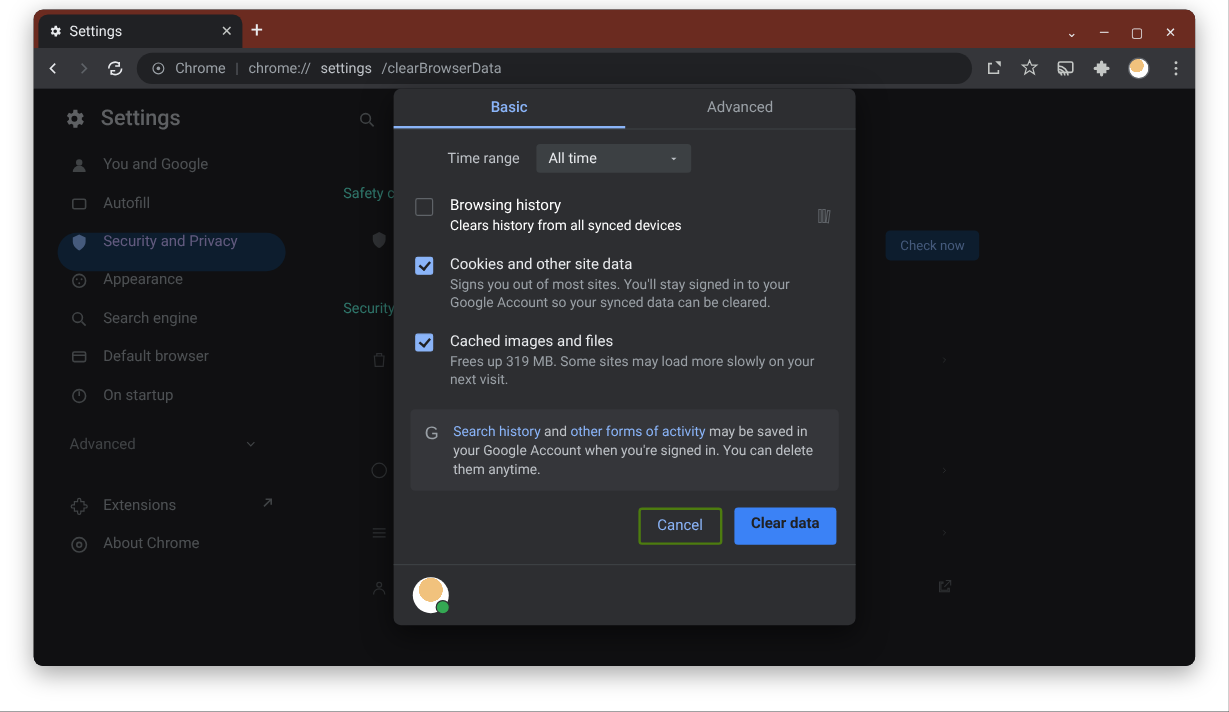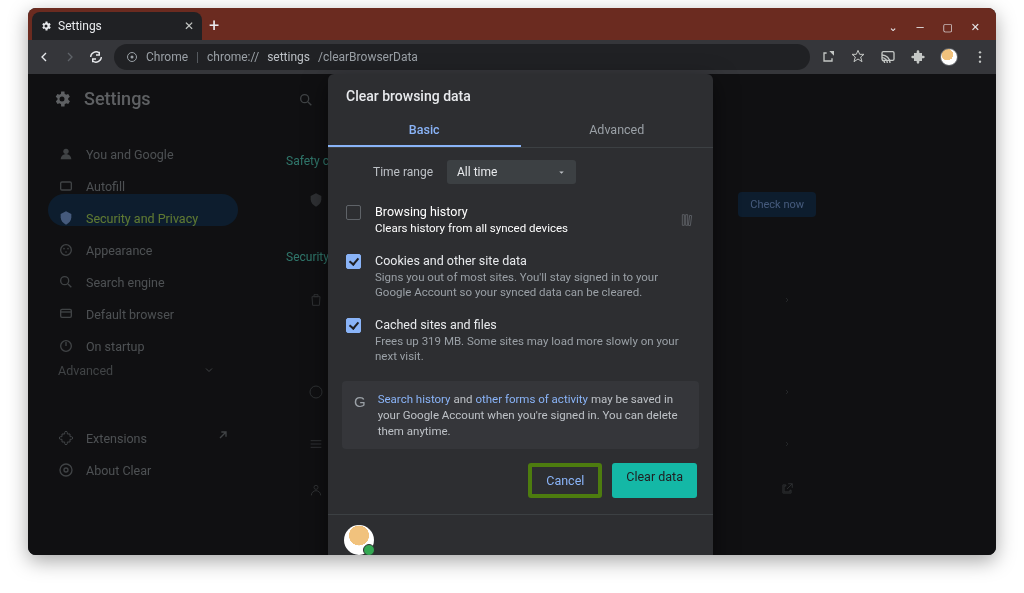--- a/index.html
+++ b/index.html
@@ -34,23 +34,23 @@
   .scrim { position:absolute; inset:0; background:rgba(0,0,0,0.5); }
 
   
   .settings-header { position:absolute; top:14px; left:24px; display:flex; align-items:center; gap:12px; color:#bdc1c6; }
   .settings-header svg{width:20px;height:20px;fill:#bdc1c6;}
   .settings-title { font-size:18px; font-weight:500; }
   .search-ico-abs { position:absolute; top:18px; left:270px; }
   .search-ico-abs svg{width:16px;height:16px;fill:#80868b;}
 
   .sidebar { position:absolute; left:20px; top:56px; width:190px; color:#9aa0a6; font-size:12.5px; }
-  .side-item { display:flex; align-items:flex-end; gap:12px; height:32px; padding:0 10px; border-radius:16px; cursor:pointer;}
+  .side-item { display:flex; align-items:flex-start; gap:12px; height:32px; padding:0 10px; border-radius:16px; cursor:pointer;}
   .side-item svg{width:16px;height:16px;fill:#80868b;}
-  .side-item.selected{ background:#1a3a5c; color:#bef264;}
+  .side-item.selected{ background:#1a3a5c; color:#c4b5fd;}
   .side-item.selected svg{fill:#8ab4f8;}
   .side-advanced{ display:flex; align-items:center; height:32px; padding:0 10px; color:#80868b; gap:90px;}
   .side-advanced svg{width:12px;height:12px;fill:#80868b;}
   .side-footer{ margin-top:28px;}
   .side-item .ext-arrow{margin-left:auto;}
 
   
   .bg-label{ position:absolute; color:#5eead4; font-size:12px;}
   .check-now-btn{ position:absolute; top:118px; right:180px; background:#1a3a5c; color:#8ab4f8; font-size:11px; padding:6px 12px; border-radius:4px;}
   .bg-card-icon{ position:absolute; width:16px;height:16px;fill:#5f6368;}
@@ -72,22 +72,22 @@
   .chk-text{ flex:1;}
   .chk-text .t1{ color:#e8eaed; font-size:12.5px;}
   .chk-text .t2{ color:#9aa0a6; font-size:11.5px; margin-top:2px; line-height:1.35;}
   .chk-row.disabled .t1, .chk-row.disabled .t2{ color:#ffffff;}
   .bks-icon{ width:16px;height:16px; fill:#5f6368; align-self:center; margin-left:10px;}
   .infobox{ margin:8px 14px 0; background:#35363a; border-radius:4px; padding:10px 12px; display:flex; gap:12px; font-size:11.5px; color:#bdc1c6; line-height:1.4;}
   .infobox .g{ font-family: 'Product Sans', Arial; font-size:15px; color:#9aa0a6; font-weight:500;}
   .infobox .link{ color:#8ab4f8;}
   .dlg-actions{ display:flex; justify-content:flex-end; gap:10px; padding:14px 16px 16px;}
   .btn{ font-size:12.5px; padding:6px 14px; border-radius:3px; cursor:pointer;}
-  .btn.ghost{ border:4px solid #4d7c0f; color:#8ab4f8;}
-  .btn.primary{ background:#14b8a6; color:#202124; font-weight:400;}
+  .btn.ghost{ border:2px solid #4d7c0f; color:#8ab4f8;}
+  .btn.primary{ background:#3b82f6; color:#202124; font-weight:700;}
   .dlg-divider{height:1px;background:#3c4043;}
   .profile-row{ display:flex; align-items:center; gap:10px; padding:10px 16px;}
   .profile-avatar{ width:30px;height:30px;border-radius:50%; background: radial-gradient(circle at 50% 35%, #f1c27d 0 40%, #fff 41% 100%); position:relative;}
   .profile-avatar::after{content:"";position:absolute;bottom:-1px;right:-1px;width:10px;height:10px;border-radius:50%;background:#34a853;border:1.5px solid #2d2e31;}
   .profile-info .pname{font-size:12.5px;color:#e8eaed;}
   .profile-info .psync{font-size:11px;color:#9aa0a6;display:flex;align-items:center;gap:4px;}
   .sync-blur{width:60px;height:10px;background:#3c4043;border-radius:2px;filter:blur(1px);}
 </style>
 </head>
 <body>
@@ -237,21 +237,21 @@
             <span>Extensions</span>
             <svg class="ext-arrow" viewBox="0 0 24 24" width="12" height="12">
               <path d="M14 3h7v7M21 3l-9 9" stroke="#80868b" stroke-width="2" fill="none"></path>
             </svg>
           </div>
         <div class="side-item">
             <svg viewBox="0 0 24 24">
               <circle cx="12" cy="12" r="9" fill="none" stroke="#80868b" stroke-width="2"></circle>
               <circle cx="12" cy="12" r="3" fill="none" stroke="#80868b" stroke-width="2"></circle>
             </svg>
-            <span>About Clear</span>
+            <span>About Chrome</span>
           </div>
       </div>
     </div>
 
     <span class="bg-label" style="top:80px; left:258px;">Safety c</span>
     <svg class="bg-card-icon" style="top:118px; left:280px;" viewBox="0 0 24 24">
         <path d="M12 2l8 4v5c0 5-3.5 9-8 11-4.5-2-8-6-8-11V6z"></path>
       </svg>
     <div class="check-now-btn"><span>Check now</span></div>
 
@@ -279,21 +279,20 @@
     <svg class="bg-chevron" style="top:366px; right:205px;" viewBox="0 0 24 24">
         <path d="M9 6l6 6-6 6" stroke="#5f6368" stroke-width="2" fill="none"></path>
       </svg>
     <svg class="bg-card-icon" style="top:408px; right:202px;width:14px;height:14px;" viewBox="0 0 24 24">
         <path d="M14 3h7v7M21 3l-9 9M5 5h5v2H7v10h10v-3h2v5H5z" fill="none" stroke="#5f6368" stroke-width="1.5"></path>
       </svg>
 
     <div class="scrim"></div>
 
     <div class="dialog">
-      <div class="dlg-title">Clear browsing data</div>
       <div class="tabs">
         <div class="tabrole active"><span>Basic</span></div>
         <div class="tabrole"><span>Advanced</span></div>
       </div>
 
       <div class="row-range">
         <span style="color:#bdc1c6;">Time range</span>
         <div class="range-select">
           <span>All time</span>
           <svg viewBox="0 0 24 24">
@@ -317,21 +316,21 @@
         <div class="chk on"></div>
         <div class="chk-text">
           <div class="t1">Cookies and other site data</div>
           <div class="t2">Signs you out of most sites. You'll stay signed in to your Google Account so your synced data can be cleared.</div>
         </div>
       </div>
 
       <div class="chk-row">
         <div class="chk on"></div>
         <div class="chk-text">
-          <div class="t1">Cached sites and files</div>
+          <div class="t1">Cached images and files</div>
           <div class="t2">Frees up 319 MB. Some sites may load more slowly on your next visit.</div>
         </div>
       </div>
 
       <div class="infobox">
         <span class="g">G</span>
         <div>
           <span class="link">Search history</span><span> and </span><span class="link">other forms of activity</span><span> may be saved in your Google Account when you're signed in. You can delete them anytime.</span>
         </div>
       </div>

